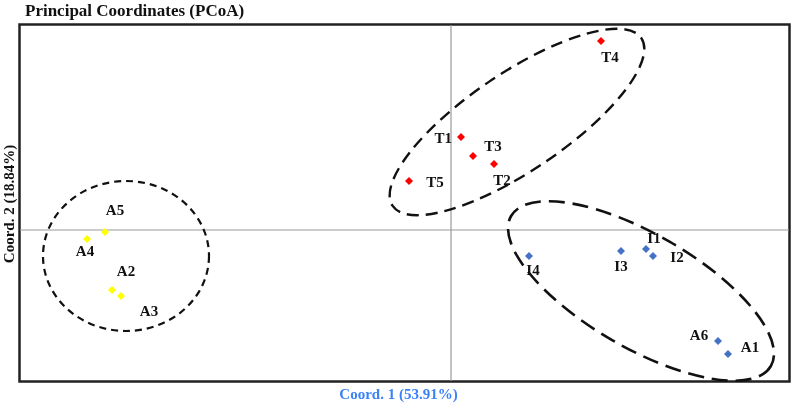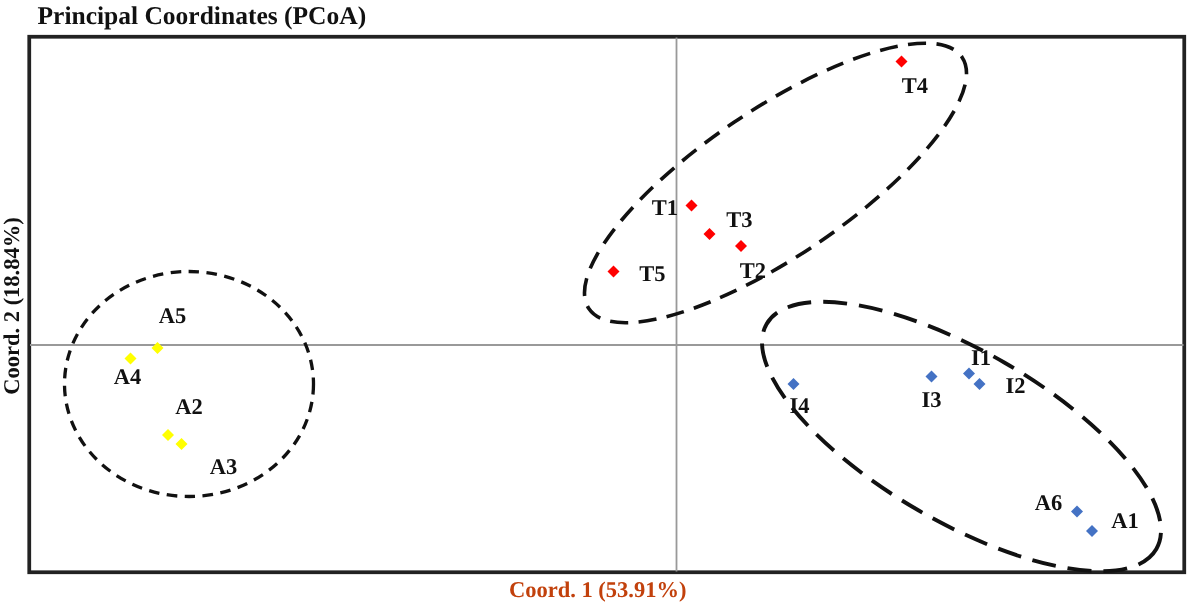--- a/index.html
+++ b/index.html
@@ -1,18 +1,18 @@
 <!DOCTYPE html>
 <html><head>
 <meta charset="utf-8">
 <style>
   html, body { margin: 0; padding: 0; background: #ffffff; }
   body { width: 797px; height: 407px; position: relative; overflow: hidden; font-family: "Liberation Serif", serif; }
   .title { position: absolute; left: 0; top: 0; width: 708px; text-align: left; font-weight: bold; font-size: 17px; line-height: 20px; color: #111; top: 1px; margin-left: 25px; }
-  .xlabel { position: absolute; left: 0; width: 797px; top: 386px; text-align: center; font-weight: bold; font-size: 15px; color: #c2410c; }
+  .xlabel { position: absolute; left: 0; width: 797px; top: 386px; text-align: center; font-weight: bold; font-size: 15px; color: #3b82f6; }
   .ylabel { position: absolute; left: 9px; top: 204px; transform: translate(-50%, -50%) rotate(-90deg); white-space: nowrap; font-weight: bold; font-size: 15px; color: #111; }
   svg.plot { position: absolute; left: 0; top: 0; }
   .pt-label { font-family: "Liberation Serif", serif; font-weight: bold; font-size: 15px; fill: #111; }
 </style>
 </head>
 <body>
 
 <div class="title">Principal Coordinates (PCoA)</div>
 
 <svg class="plot" width="797" height="407" viewBox="0 0 797 407" xmlns="http://www.w3.org/2000/svg">

